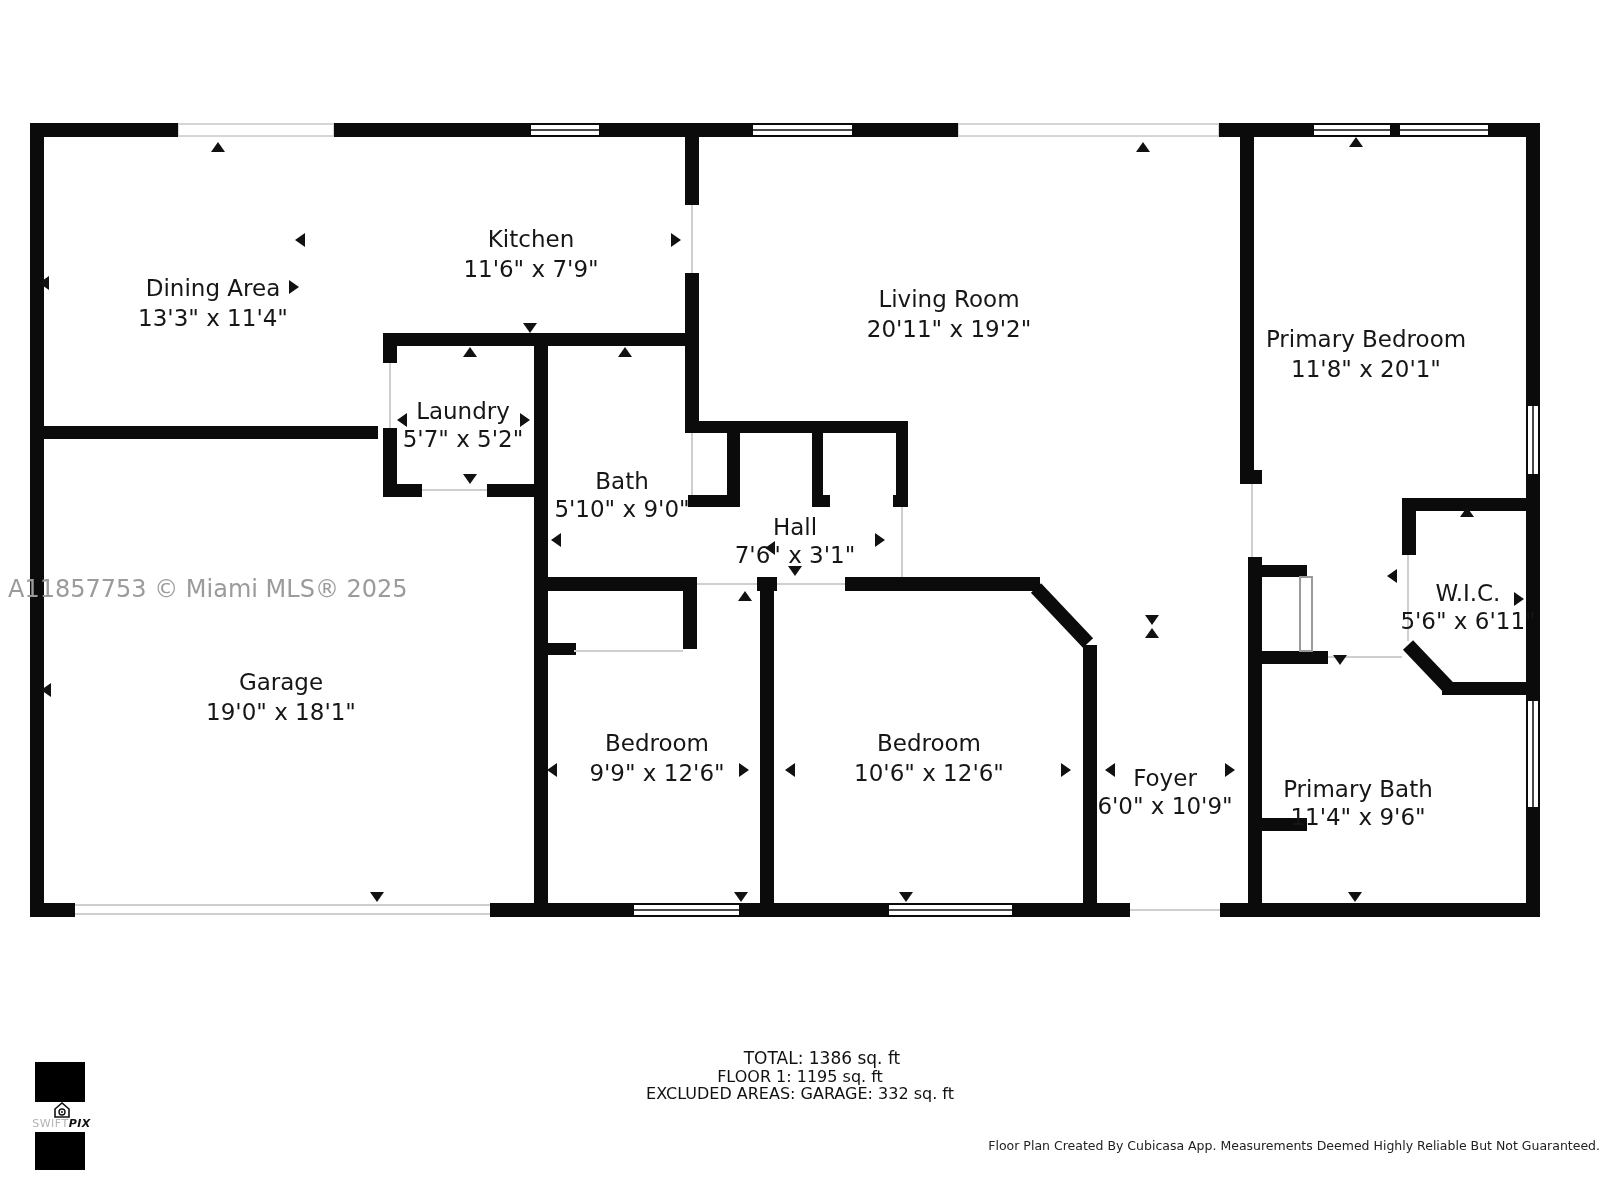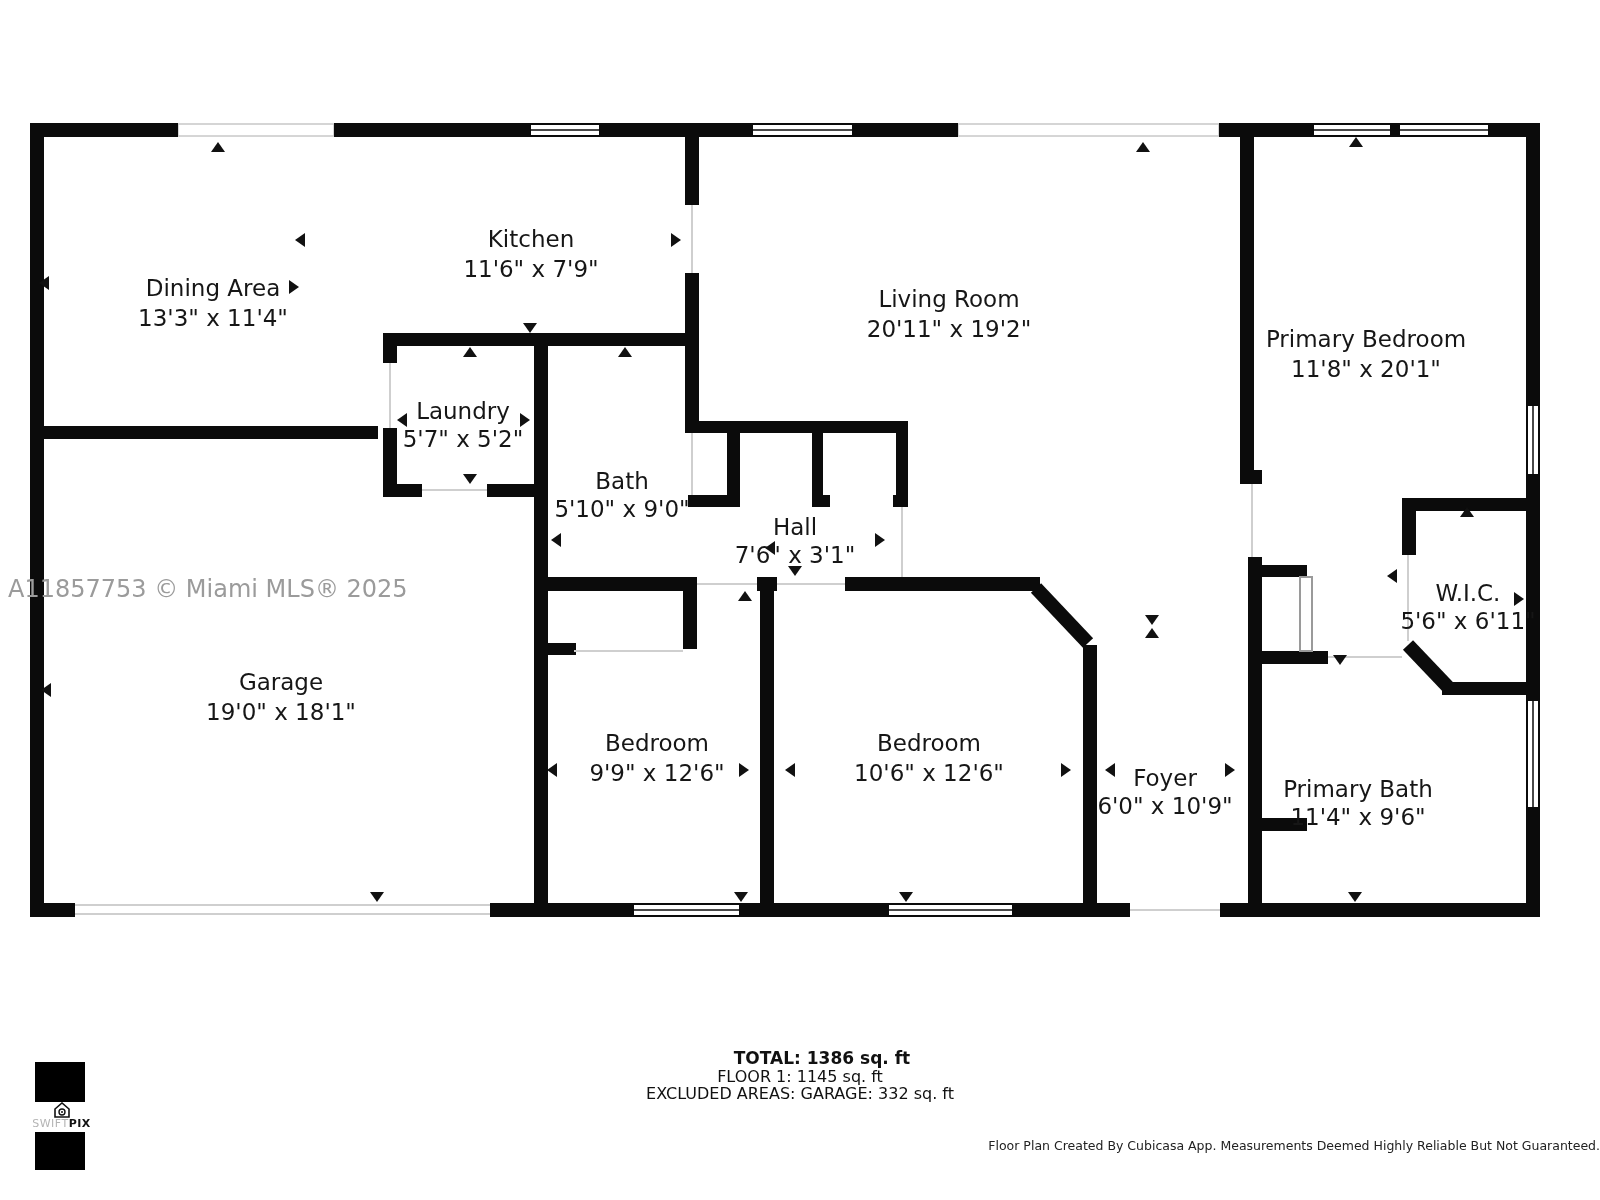--- a/index.html
+++ b/index.html
@@ -10,31 +10,31 @@
   .wline{stroke:#0b0b0b;stroke-width:14;}
   .win{fill:#ffffff;stroke:#0b0b0b;stroke-width:2;}
   .winline{stroke:#0b0b0b;stroke-width:1.5;}
   .opening{fill:#ffffff;stroke:#c8c8c8;stroke-width:1.5;}
   .doorline{stroke:#cfcfcf;stroke-width:2;fill:none;}
   .thindoor{fill:#ffffff;stroke:#9a9a9a;stroke-width:2;}
   .marker{fill:#111111;}
   .room-name,.room-dims{font-size:23px;fill:#161616;text-anchor:middle;}
   .watermark{font-size:24px;fill:#9b9b9b;}
   #summary{position:absolute;left:0;right:0;top:1050px;text-align:center;color:#111;}
-  #summary .tot{font-size:17px;font-weight:bold;line-height:1.05;margin-left:44px;}
+  #summary .tot{font-size:17px;font-weight:normal;line-height:1.05;margin-left:44px;}
   #summary .ln{font-size:16px;line-height:1.1;}
   #disclaimer{position:absolute;left:0;right:0;top:1138px;text-align:right;
               font-size:12.5px;color:#222;}
   #logo{position:absolute;left:35px;top:1062px;width:53px;}
   #logo .blk{background:#000;width:50px;height:40px;}
   #logo .blk.b2{height:38px;}
   #logo .mid{height:30px;display:flex;flex-direction:column;align-items:center;justify-content:flex-start;}
   #logo .brand{font-size:11px;letter-spacing:0.5px;white-space:nowrap;line-height:1;}
   #logo .brand .sw{color:#b4b4b4;font-weight:400;}
-  #logo .brand .px{color:#111;font-weight:bold;}
+  #logo .brand .px{color:#111;font-weight:bold;font-style:italic;}
 </style>
 </head>
 <body>
 
 <svg id="plan-svg" width="1600" height="1200" viewBox="0 0 1600 1200">
 
   <g>
     <rect class="opening" x="178" y="124" width="156" height="12"></rect>
     <rect class="opening" x="958" y="124" width="261" height="12"></rect>
     <line class="doorline" x1="75" y1="914" x2="490" y2="914"></line>
@@ -229,21 +229,21 @@
     <text class="room-dims" x="1468" y="629">5'6" x 6'11"</text>
     <text class="room-name" x="1358" y="797">Primary Bath</text>
     <text class="room-dims" x="1358" y="825">11'4" x 9'6"</text>
   </g>
 
   <text class="watermark" x="8" y="597">A11857753 © Miami MLS® 2025</text>
 </svg>
 
 <div id="summary">
   <div class="tot">TOTAL: 1386 sq. ft</div>
-  <div class="ln">FLOOR 1: 1145 sq. ft</div>
+  <div class="ln">FLOOR 1: 1195 sq. ft</div>
   <div class="ln">EXCLUDED AREAS: GARAGE: 332 sq. ft</div>
 </div>
 
 <div id="disclaimer">Floor Plan Created By Cubicasa App. Measurements Deemed Highly Reliable But Not Guaranteed.</div>
 
 <div id="logo">
   <div class="blk"></div>
   <div class="mid">
     <svg width="18" height="16" viewBox="0 0 18 16">
       <path d="M2 7 L9 1 L16 7 L16 15 L2 15 Z" fill="none" stroke="#111" stroke-width="1.6"></path>

